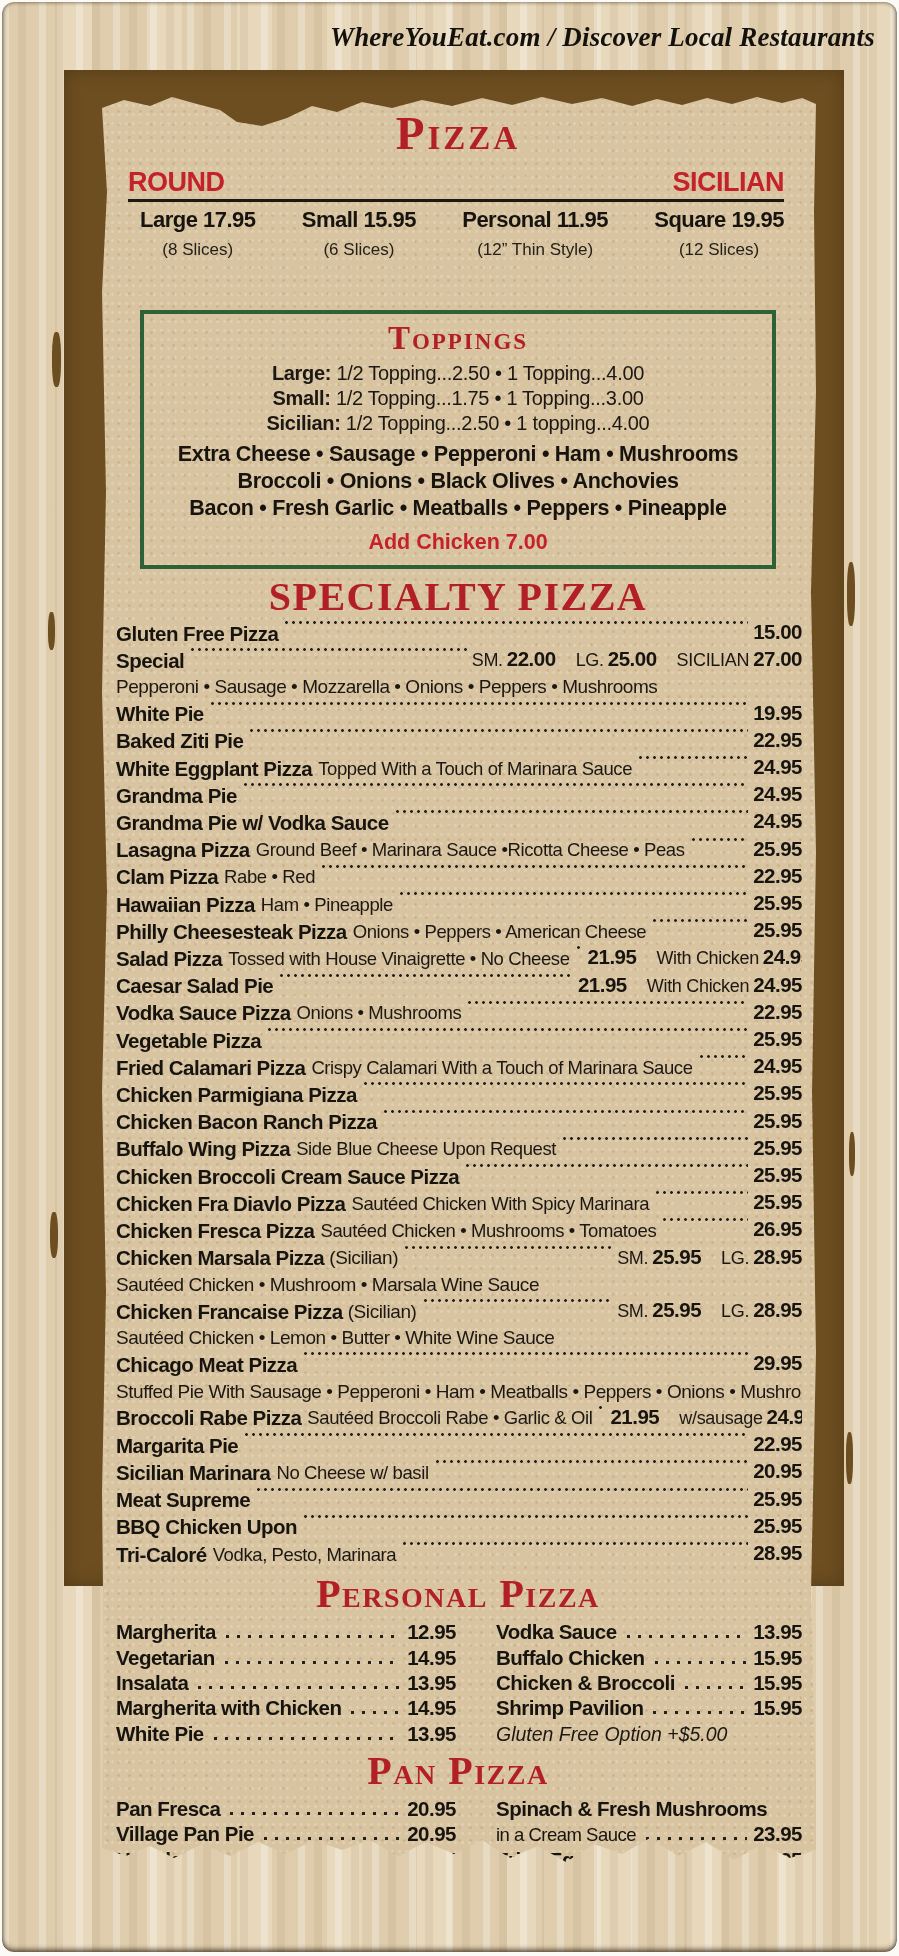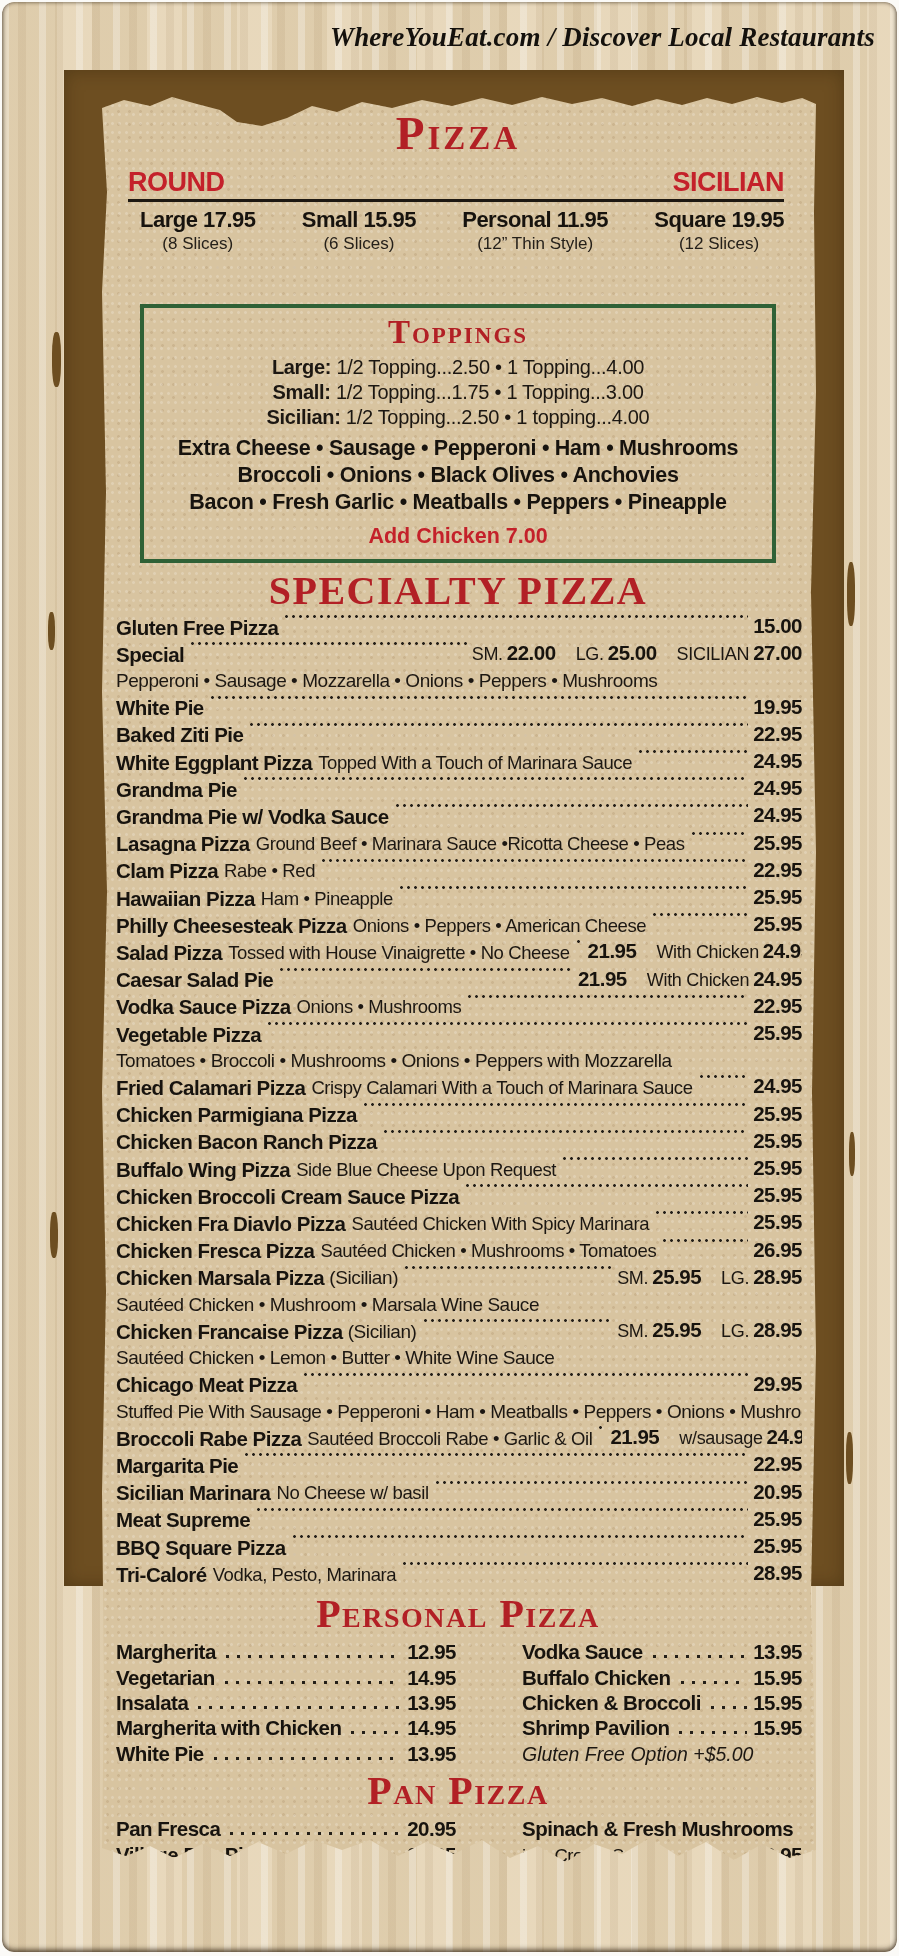--- a/index.html
+++ b/index.html
@@ -28,21 +28,21 @@
   .h-pizza{font-size:47px;letter-spacing:3px;margin-top:4px;}
   .h-section{font-size:40px;letter-spacing:1.5px;}
   .h-toppings{font-size:33px;letter-spacing:2px;margin-bottom:6px;}
 
   .rs-row{display:flex;justify-content:space-between;margin:10px 18px 0 14px;}
   .rs-label{font:700 27px "Liberation Sans", sans-serif;color:#c4212a;letter-spacing:-.5px;}
   .size-divider{height:3px;background:#1d1812;margin:1px 18px 5px 14px;}
   .sizes-row{display:flex;justify-content:space-between;padding:0 18px 0 26px;}
   .size-col{text-align:center;}
   .size-np{font:700 22px "Liberation Sans", sans-serif;letter-spacing:-.5px;color:#17130e;}
-  .size-note{font:400 17px "Liberation Sans", sans-serif;color:#25201a;margin-top:1px;}
+  .size-note{font:400 17px "Liberation Sans", sans-serif;color:#25201a;margin-top:7px;}
 
   .toppings-box{border:4px solid #2f6136;margin:50px 26px 0 26px;padding:8px 6px 10px;text-align:center;}
   .t-size-line{font:400 20px "Liberation Sans", sans-serif;line-height:25px;letter-spacing:-.3px;color:#1c1712;}
   .t-size-line b{font-weight:700;}
   .t-topping-line{font:700 21.5px "Liberation Sans", sans-serif;line-height:27px;letter-spacing:-.3px;color:#17130e;}
   .t-gap{height:5px;}
   .t-add{font:700 21.5px "Liberation Sans", sans-serif;color:#c4212a;margin-top:8px;}
 
   .slist{margin:3px 0 0 2px;}
   .item-row{display:flex;align-items:center;min-height:26.2px;line-height:26.2px;white-space:nowrap;overflow:hidden;}
@@ -50,21 +50,21 @@
   .nms{font:400 19px "Liberation Sans", sans-serif;letter-spacing:-.4px;margin-left:5px;color:#1c1712;}
   .ds{font:400 18.5px "Liberation Sans", sans-serif;letter-spacing:-.4px;margin-left:6px;color:#1c1712;}
   .lead{flex:1 1 10px;min-width:8px;height:5px;margin:0 5px;align-self:baseline;
     background:radial-gradient(circle, #241f18 1.3px, rgba(0,0,0,0) 1.5px) repeat-x 0 100%/7px 5px;}
   .pg{white-space:nowrap;}
   .pg + .pg{margin-left:20px;}
   .plab{font:400 18px "Liberation Sans", sans-serif;letter-spacing:-.3px;color:#1c1712;margin-right:4px;}
   .pval{font:700 20.5px "Liberation Sans", sans-serif;letter-spacing:-.5px;color:#17130e;}
   .desc-row{font:400 19px "Liberation Sans", sans-serif;letter-spacing:-.45px;line-height:26.2px;min-height:26.2px;white-space:nowrap;overflow:hidden;color:#1c1712;}
 
-  .pp-grid{display:grid;grid-template-columns:340px 1fr;column-gap:66px;margin:6px 0 0 2px;}
+  .pp-grid{display:grid;grid-template-columns:340px 1fr;column-gap:40px;margin:6px 0 0 2px;}
   .pp-row{display:flex;align-items:baseline;min-height:25.4px;line-height:25.4px;white-space:nowrap;}
   .pp-nm{font:700 20.5px "Liberation Sans", sans-serif;letter-spacing:-.5px;color:#17130e;}
   .pp-nm.light{font-weight:400;font-size:18.5px;}
   .pp-lead{flex:1 1 10px;min-width:8px;height:5px;margin:0 6px;align-self:baseline;
     background:radial-gradient(circle, #241f18 1.5px, rgba(0,0,0,0) 1.7px) repeat-x 0 100%/11px 5px;}
   .pp-pr{font:700 20.5px "Liberation Sans", sans-serif;letter-spacing:-.5px;color:#17130e;}
   .pp-note{font:italic 400 19.5px "Liberation Sans", sans-serif;color:#1c1712;min-height:25.4px;line-height:25.4px;}
   .mt-personal{margin-top:6px;}
   .mt-pan{margin-top:4px;}
 </style>
@@ -209,21 +209,20 @@
               <span class="nm">Vodka Sauce Pizza</span>
               <span class="ds">Onions • Mushrooms</span>
               <span class="lead"></span>
               <span class="pg"><span class="pval">22.95</span></span>
             </div>
             <div class="item-row">
               <span class="nm">Vegetable Pizza</span>
               <span class="lead"></span>
               <span class="pg"><span class="pval">25.95</span></span>
             </div>
-            <div class="desc-row">Tomatoes • Broccoli • Mushrooms • Onions • Peppers with Mozzarella</div>
             <div class="item-row">
               <span class="nm">Fried Calamari Pizza</span>
               <span class="ds">Crispy Calamari With a Touch of Marinara Sauce</span>
               <span class="lead"></span>
               <span class="pg"><span class="pval">24.95</span></span>
             </div>
             <div class="item-row">
               <span class="nm">Chicken Parmigiana Pizza</span>
               <span class="lead"></span>
               <span class="pg"><span class="pval">25.95</span></span>
@@ -295,21 +294,21 @@
               <span class="ds">No Cheese w/ basil</span>
               <span class="lead"></span>
               <span class="pg"><span class="pval">20.95</span></span>
             </div>
             <div class="item-row">
               <span class="nm">Meat Supreme</span>
               <span class="lead"></span>
               <span class="pg"><span class="pval">25.95</span></span>
             </div>
             <div class="item-row">
-              <span class="nm">BBQ Square Pizza</span>
+              <span class="nm">BBQ Chicken Upon</span>
               <span class="lead"></span>
               <span class="pg"><span class="pval">25.95</span></span>
             </div>
             <div class="item-row">
               <span class="nm">Tri-Caloré</span>
               <span class="ds">Vodka, Pesto, Marinara</span>
               <span class="lead"></span>
               <span class="pg"><span class="pval">28.95</span></span>
             </div>
           </div>

